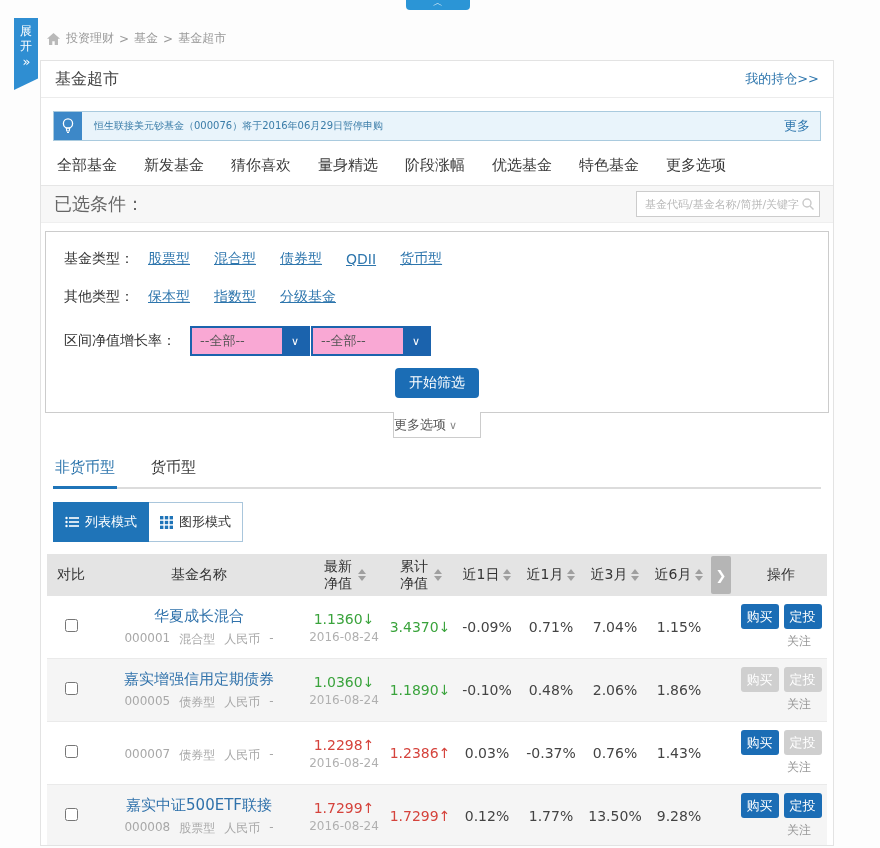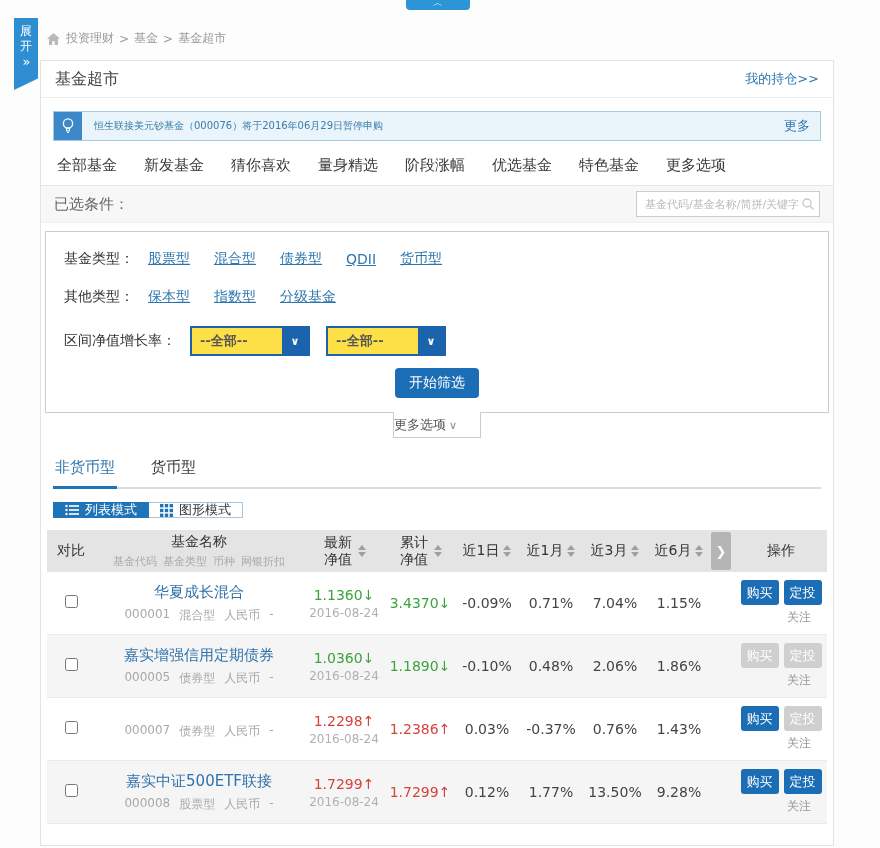--- a/index.html
+++ b/index.html
@@ -40,55 +40,55 @@
   .notice-more{margin-left:auto;padding-right:10px;font-size:13px;color:#2e76ad;cursor:pointer;}
 
   
   .nav-tabs{margin-top:4px;height:40px;border-bottom:1px solid #e6e6e6;display:flex;gap:27px;
     align-items:center;padding:0 16px;font-size:15px;color:#3a3a3a;}
   .nav-tabs .tab{cursor:pointer;}
 
   
   .selected-bar{height:36px;background:#f7f7f7;border-bottom:1px solid #efefef;display:flex;
     align-items:center;padding:0 13px;}
-  .selected-label{font-size:15px;color:#666;}
+  .selected-label{font-size:18px;color:#666;}
   .searchbox{margin-left:auto;width:172px;height:24px;border:1px solid #ccc;background:#fff;
     display:flex;align-items:center;padding:0 4px 0 6px;}
   .searchbox input{border:0;outline:0;flex:1;font-size:11px;color:#555;min-width:0;
     font-family:inherit;}
   .searchbox input::placeholder{color:#b9b9b9;}
 
   
   .filter-box{margin:8px 4px 0;border:1px solid #ccc;padding:18px 18px 0;box-sizing:border-box;}
   .f-row{font-size:14px;margin-bottom:20px;display:flex;align-items:center;}
   .f-label{color:#333;margin-right:14px;}
   .f-opt{color:#2e76ad;text-decoration:underline;margin-right:24px;cursor:pointer;}
   .rate-row{margin-bottom:12px;}
-  .sel{width:120px;height:30px;border:2px solid #1b63ad;background:#fde047;display:flex;
-    align-items:center;box-sizing:border-box;margin-right:16px;cursor:pointer;font-weight:bold;}
+  .sel{width:120px;height:30px;border:2px solid #1b63ad;background:#f9a8d4;display:flex;
+    align-items:center;box-sizing:border-box;margin-right:1px;cursor:pointer;}
   .sel-text{flex:1;font-size:13px;color:#555;padding-left:8px;}
   .sel-btn{width:26px;height:26px;background:#1b63ad;color:#fff;display:flex;align-items:center;
     justify-content:center;font-size:11px;}
   .submit-row{text-align:center;padding-bottom:14px;}
   .btn-primary{display:inline-block;background:#1b6db5;color:#fff;font-size:14px;border:0;
     border-radius:4px;padding:6px 14px;cursor:pointer;font-family:Liberation Sans, sans-serif;}
   .more-tab{width:86px;height:25px;margin:-1px auto 0;background:#fff;border:1px solid #ccc;
     border-top:none;position:relative;z-index:2;text-align:left;line-height:25px;font-size:13px;
     color:#555;cursor:pointer;}
   .more-tab .chev{color:#8a8a8a;font-size:11px;margin-left:3px;}
 
   
   .result-tabs{margin:14px 12px 0;display:flex;gap:32px;border-bottom:2px solid #dcdcdc;
     font-size:15px;}
   .rtab{padding:6px 2px 9px;cursor:pointer;color:#3a3a3a;}
   .rtab.active{color:#2e76ad;border-bottom:3px solid #1f74b8;margin-bottom:-2px;}
 
   
   .mode-row{margin:13px 12px 12px;display:flex;}
-  .mode-btn{height:16px;display:flex;align-items:center;gap:6px;padding:0 11px;font-size:13px;
+  .mode-btn{height:40px;display:flex;align-items:center;gap:6px;padding:0 11px;font-size:13px;
     cursor:pointer;box-sizing:border-box;}
   .mode-btn.active{background:#1f74b8;border:1px solid #1f74b8;color:#fff;}
   .mode-btn.inactive{background:#fff;border:1px solid #a9c6dc;border-left:none;color:#333;}
 
   
   .fund-table{margin:0 6px;font-size:14px;}
   .t-head{display:flex;align-items:center;background:#e4e4e4;height:42px;color:#333;}
   .t-row{display:flex;align-items:center;height:62px;border-bottom:1px solid #eaeaea;}
   .t-row.alt{background:#f5f5f5;}
   .cell{text-align:center;box-sizing:border-box;}
@@ -258,26 +258,20 @@
         <span>图形模式</span>
       </div>
     </div>
 
     <div class="fund-table">
 
       <div class="t-head">
         <div class="cell col-compare">对比</div>
         <div class="cell col-name">
           <div>基金名称</div>
-          <div class="name-hdr-sub">
-            <span>基金代码</span>
-            <span>基金类型</span>
-            <span>币种</span>
-            <span>网银折扣</span>
-          </div>
         </div>
         <div class="cell col-nav hdr-flex">
           <span class="two-line">最新净值</span>
           <span class="sort">
               <span class="up"></span>
               <span class="dn"></span>
             </span>
         </div>
         <div class="cell col-cum hdr-flex">
           <span class="two-line">累计净值</span>

